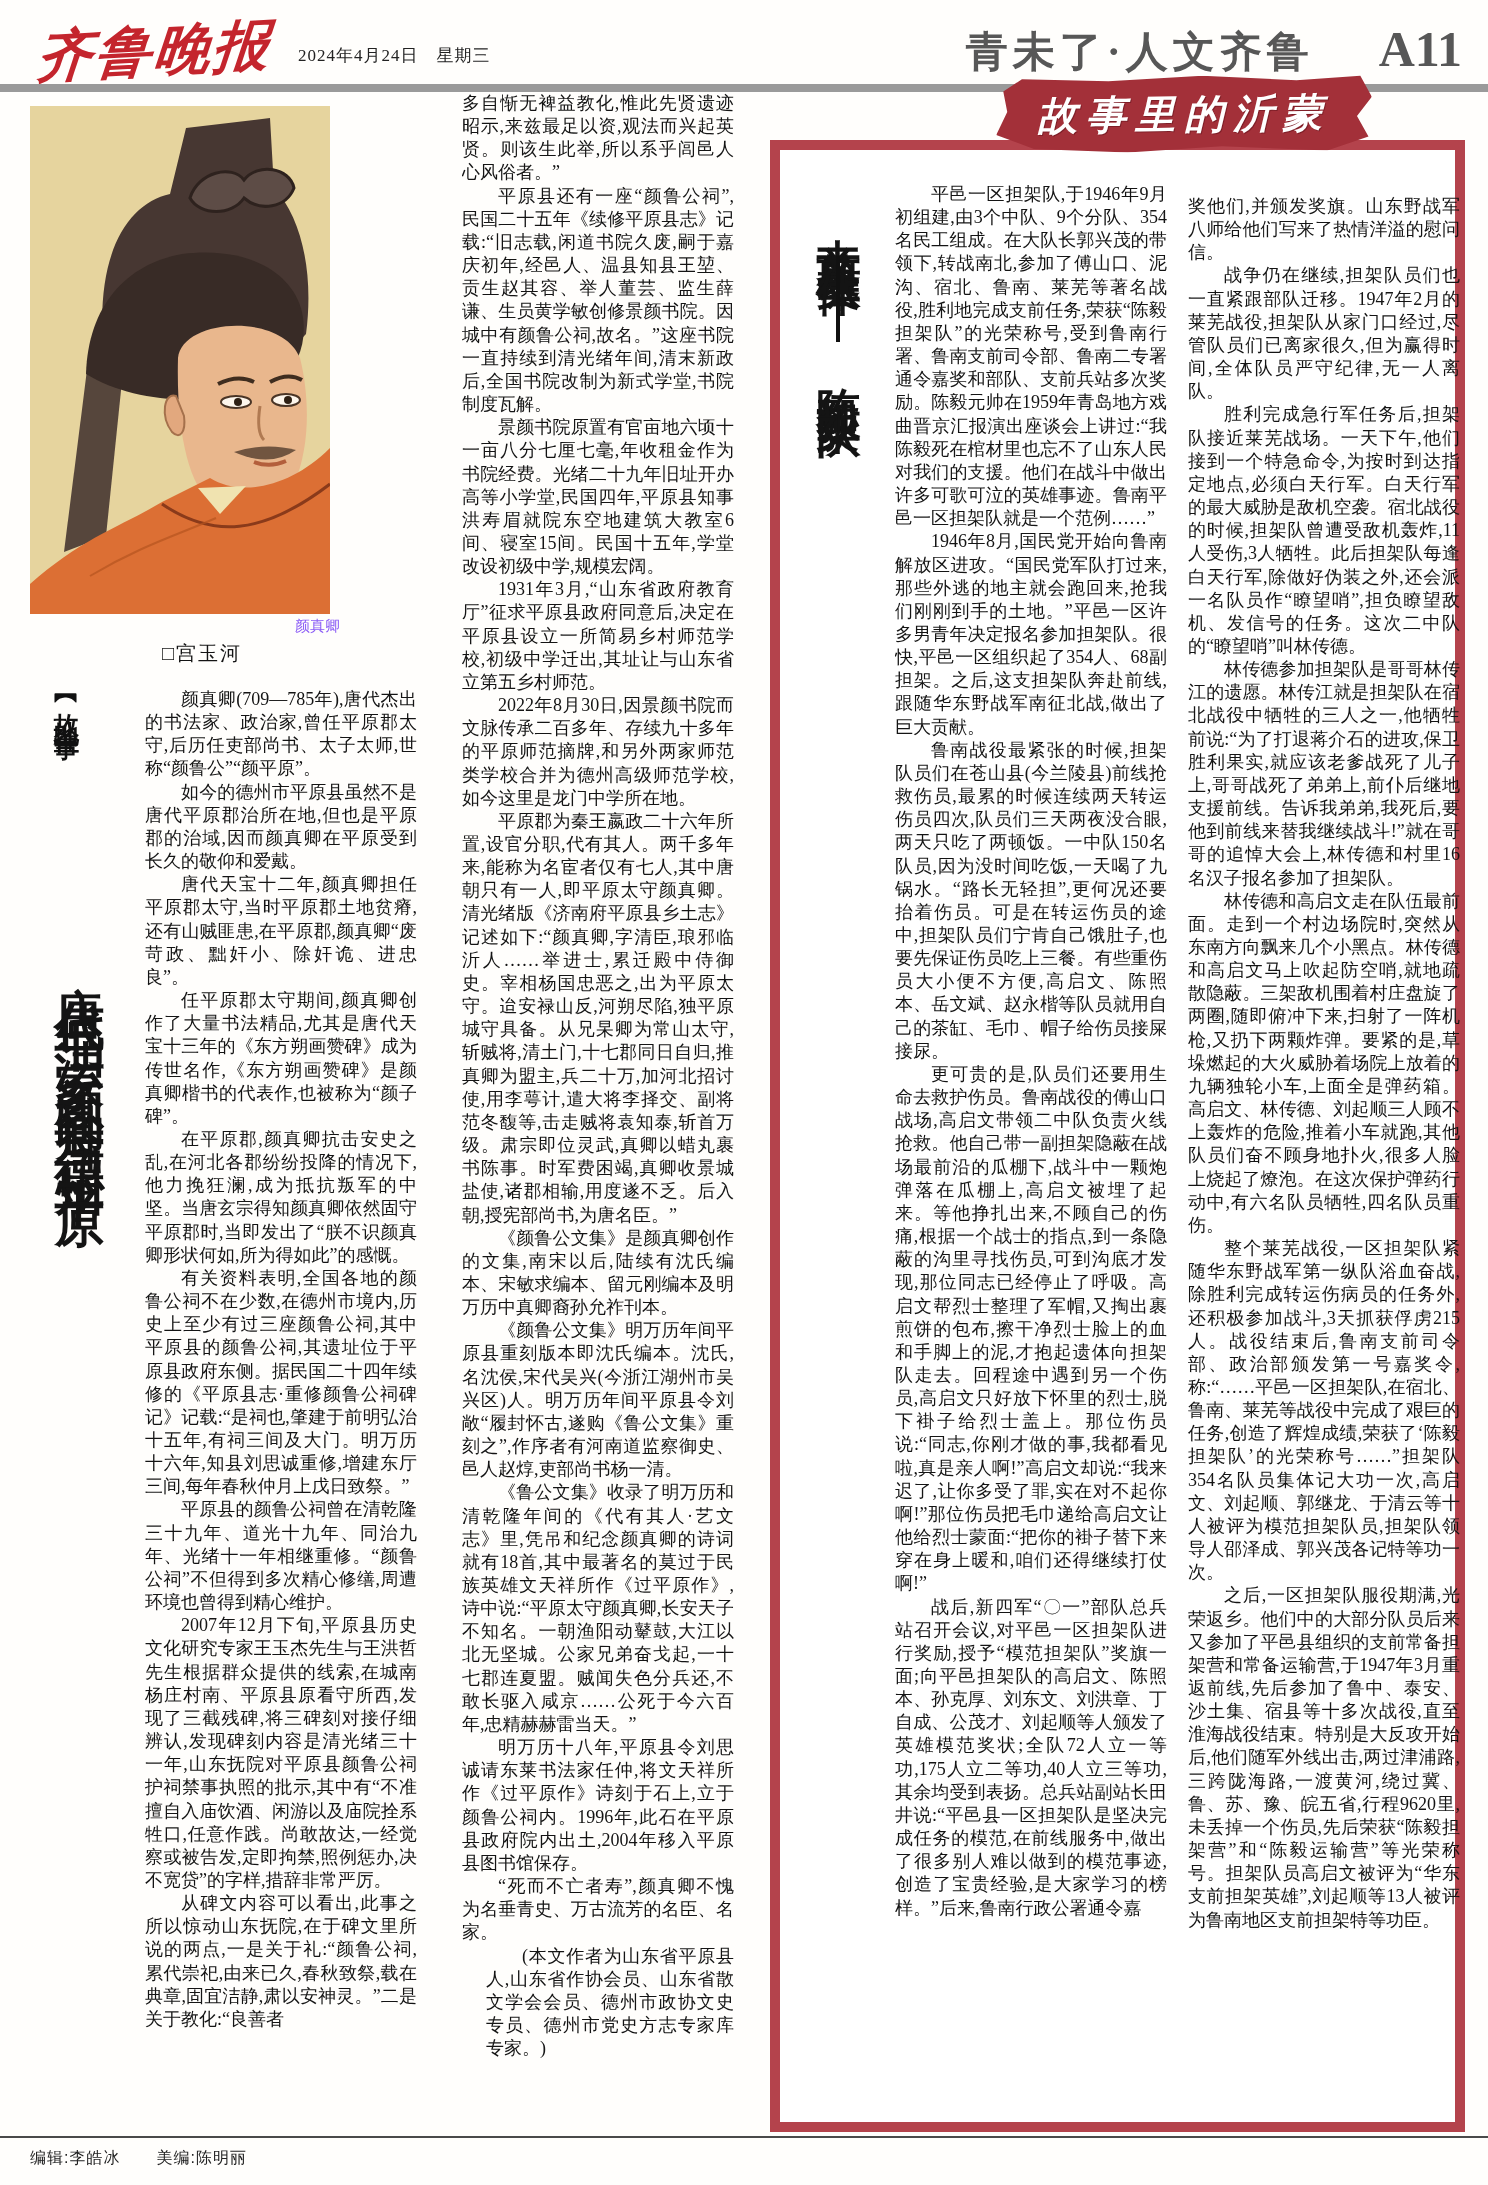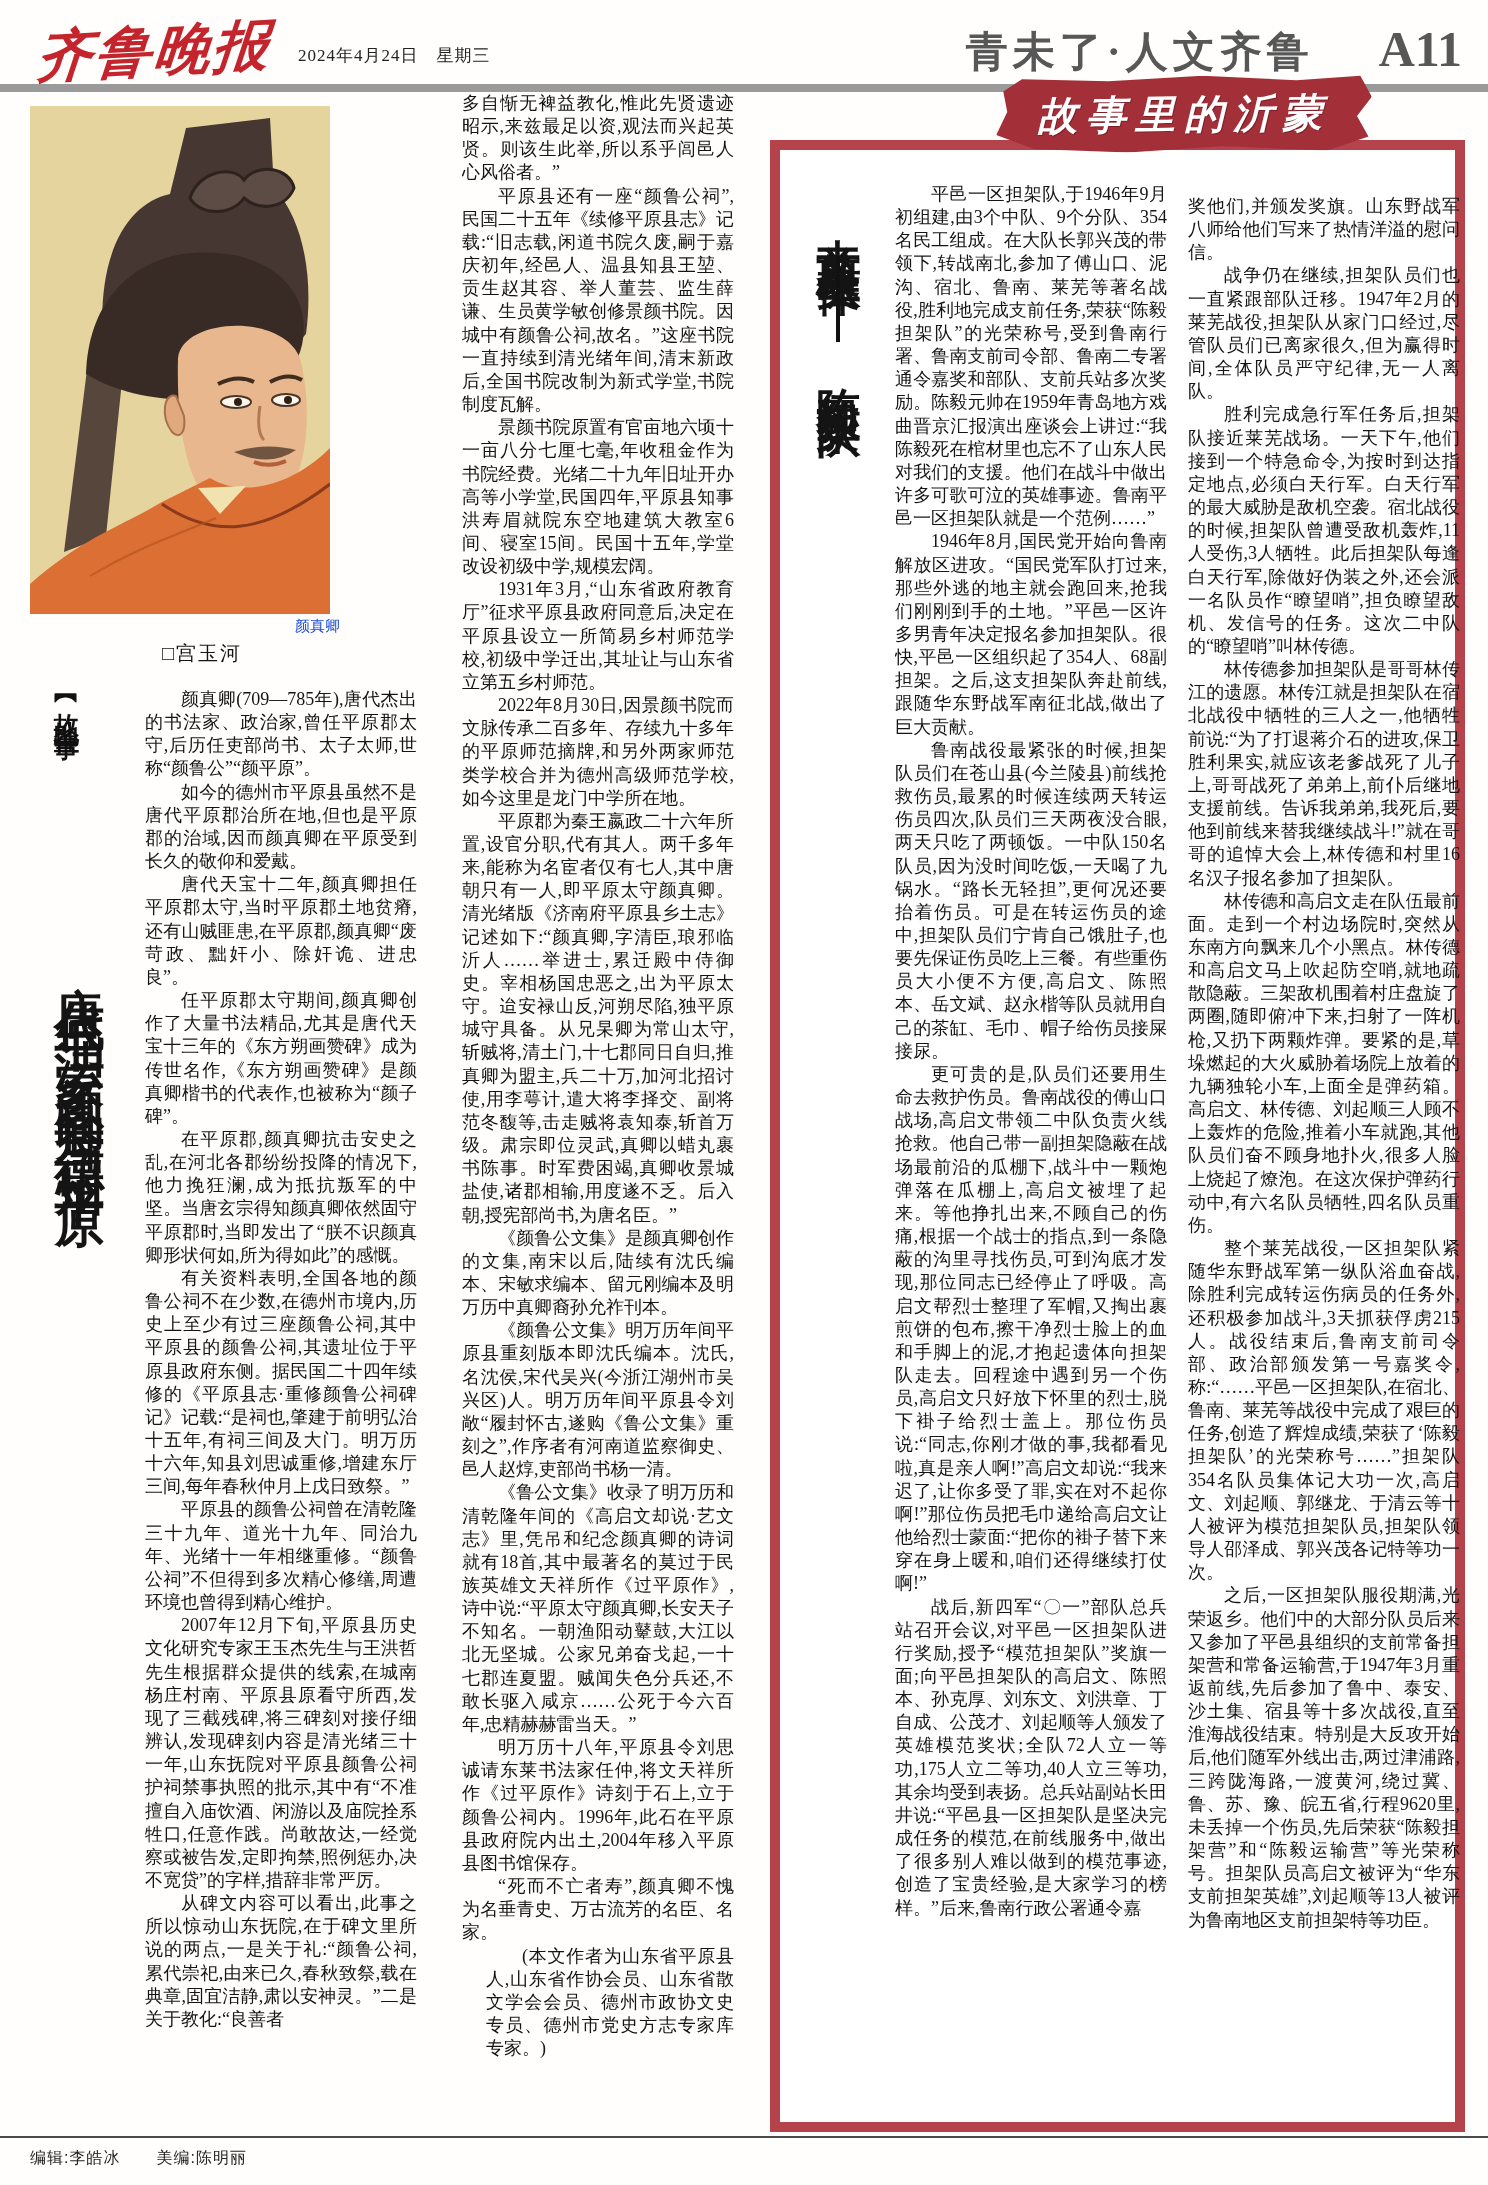--- a/index.html
+++ b/index.html
@@ -11,21 +11,21 @@
   .logo{left:36px;top:14px;font-size:56px;font-weight:bold;color:#c4252d;
         font-style:italic;transform:rotate(-3deg) skewX(-8deg);letter-spacing:3px;white-space:nowrap;}
   .date{left:298px;top:44px;font-size:17px;letter-spacing:1px;color:#222;white-space:nowrap;}
   .section-wrap{right:26px;top:20px;display:flex;align-items:baseline;gap:28px;}
   .section-name{font-size:42px;font-weight:bold;color:#575757;letter-spacing:5px;white-space:nowrap;}
   .page-no{font-size:50px;font-weight:bold;color:#575757;margin-left:37px;}
   .header-rule{left:0;top:84px;width:1488px;height:8px;background:#9a9a9a;}
 
   
   .portrait{left:30px;top:106px;width:300px;height:508px;}
-  .caption{left:230px;top:617px;width:110px;text-align:right;font-size:15px;color:#1d4ed8;}
+  .caption{left:230px;top:617px;width:110px;text-align:right;font-size:15px;color:#8b5cf6;}
   .byline{left:162px;top:640px;font-size:20px;letter-spacing:2px;}
   .tag-label{left:50px;top:686px;writing-mode:vertical-rl;font-size:25px;font-weight:bold;
              letter-spacing:7px;color:#111;}
   .left-headline{left:38px;top:946px;width:84px;height:1000px;writing-mode:vertical-rl;
                  font-size:50px;font-weight:bold;letter-spacing:18px;line-height:84px;}
   .bodycol{font-size:18px;line-height:23.15px;text-align:justify;overflow:hidden;}
   .bodycol p{margin:0;text-indent:2em;}
   .noindent-first p:first-child{text-indent:0;}
   .left-col1{left:145px;top:688px;width:272px;height:1448px;}
   .left-col2{left:462px;top:92px;width:272px;height:2042px;}
@@ -119,21 +119,21 @@
     </div>
   <div class="abs bodycol left-col2 noindent-first">
       <p>多自惭无裨益教化,惟此先贤遗迹昭示,来兹最足以资,观法而兴起英贤。则该生此举,所以系乎闾邑人心风俗者。”</p>
       <p>平原县还有一座“颜鲁公祠”,民国二十五年《续修平原县志》记载:“旧志载,闲道书院久废,嗣于嘉庆初年,经邑人、温县知县王堃、贡生赵其容、举人董芸、监生薛谦、生员黄学敏创修景颜书院。因城中有颜鲁公祠,故名。”这座书院一直持续到清光绪年间,清末新政后,全国书院改制为新式学堂,书院制度瓦解。</p>
       <p>景颜书院原置有官亩地六顷十一亩八分七厘七毫,年收租金作为书院经费。光绪二十九年旧址开办高等小学堂,民国四年,平原县知事洪寿眉就院东空地建筑大教室6间、寝室15间。民国十五年,学堂改设初级中学,规模宏阔。</p>
       <p>1931年3月,“山东省政府教育厅”征求平原县政府同意后,决定在平原县设立一所简易乡村师范学校,初级中学迁出,其址让与山东省立第五乡村师范。</p>
       <p>2022年8月30日,因景颜书院而文脉传承二百多年、存续九十多年的平原师范摘牌,和另外两家师范类学校合并为德州高级师范学校,如今这里是龙门中学所在地。</p>
       <p>平原郡为秦王嬴政二十六年所置,设官分职,代有其人。两千多年来,能称为名宦者仅有七人,其中唐朝只有一人,即平原太守颜真卿。清光绪版《济南府平原县乡土志》记述如下:“颜真卿,字清臣,琅邪临沂人……举进士,累迁殿中侍御史。宰相杨国忠恶之,出为平原太守。迨安禄山反,河朔尽陷,独平原城守具备。从兄杲卿为常山太守,斩贼将,清土门,十七郡同日自归,推真卿为盟主,兵二十万,加河北招讨使,用李萼计,遣大将李择交、副将范冬馥等,击走贼将袁知泰,斩首万级。肃宗即位灵武,真卿以蜡丸裹书陈事。时军费困竭,真卿收景城盐使,诸郡相输,用度遂不乏。后入朝,授宪部尚书,为唐名臣。”</p>
       <p>《颜鲁公文集》是颜真卿创作的文集,南宋以后,陆续有沈氏编本、宋敏求编本、留元刚编本及明万历中真卿裔孙允祚刊本。</p>
       <p>《颜鲁公文集》明万历年间平原县重刻版本即沈氏编本。沈氏,名沈侯,宋代吴兴(今浙江湖州市吴兴区)人。明万历年间平原县令刘敞“履封怀古,遂购《鲁公文集》重刻之”,作序者有河南道监察御史、邑人赵焞,吏部尚书杨一清。</p>
-      <p>《鲁公文集》收录了明万历和清乾隆年间的《高启文却说·艺文志》里,凭吊和纪念颜真卿的诗词就有18首,其中最著名的莫过于民族英雄文天祥所作《过平原作》,诗中说:“平原太守颜真卿,长安天子不知名。一朝渔阳动鼙鼓,大江以北无坚城。公家兄弟奋戈起,一十七郡连夏盟。贼闻失色分兵还,不敢长驱入咸京……公死于今六百年,忠精赫赫雷当天。”</p>
+      <p>《鲁公文集》收录了明万历和清乾隆年间的《代有其人·艺文志》里,凭吊和纪念颜真卿的诗词就有18首,其中最著名的莫过于民族英雄文天祥所作《过平原作》,诗中说:“平原太守颜真卿,长安天子不知名。一朝渔阳动鼙鼓,大江以北无坚城。公家兄弟奋戈起,一十七郡连夏盟。贼闻失色分兵还,不敢长驱入咸京……公死于今六百年,忠精赫赫雷当天。”</p>
       <p>明万历十八年,平原县令刘思诚请东莱书法家任仲,将文天祥所作《过平原作》诗刻于石上,立于颜鲁公祠内。1996年,此石在平原县政府院内出土,2004年移入平原县图书馆保存。</p>
       <p>“死而不亡者寿”,颜真卿不愧为名垂青史、万古流芳的名臣、名家。</p>
       <p>(本文作者为山东省平原县人,山东省作协会员、山东省散文学会会员、德州市政协文史专员、德州市党史方志专家库专家。)</p>
     </div>
 
   <div class="abs red-box"></div>
   <div class="abs banner">
     <span class="banner-text">故事里的沂蒙</span>
   </div>
   <div class="abs right-headline">

